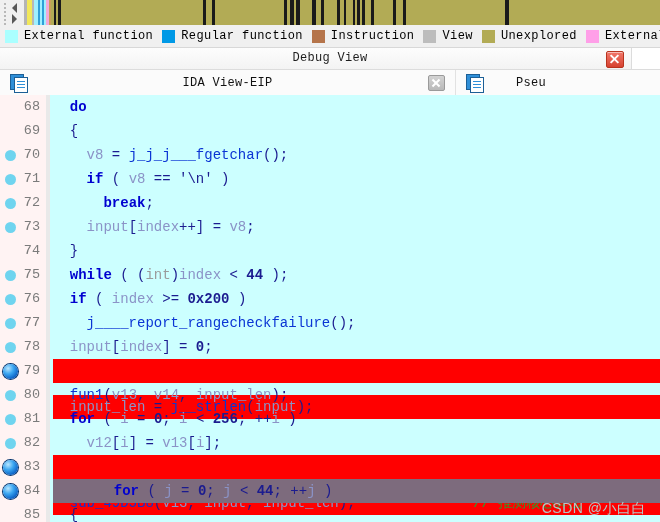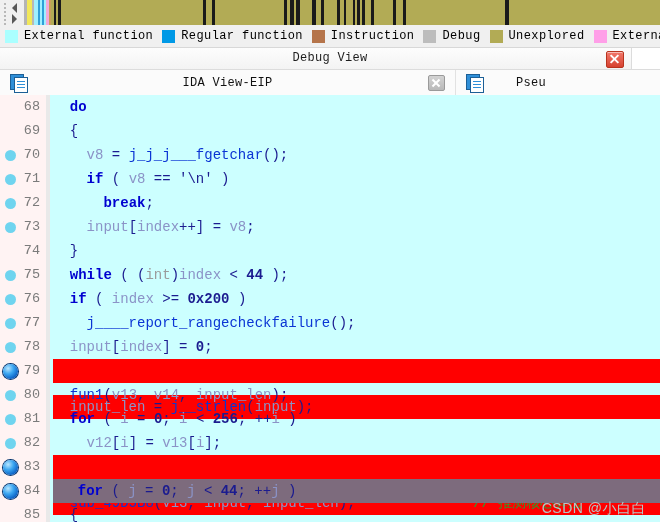--- a/index.html
+++ b/index.html
@@ -85,21 +85,21 @@
 
   
   .code-pane{
     position:relative;width:660px;height:429px;
     background:#ccffff;overflow:hidden;
   }
   .gutter{position:absolute;left:0;top:0;width:46px;height:100%;background:#fff3f3;}
   .gutter-edge{position:absolute;left:46px;top:0;width:4px;height:100%;background:#e9e9e9;}
   .code-lines{position:absolute;left:0;top:0;right:0;top:0;}
 
-  .line{position:relative;height:24px;line-height:24px;white-space:pre;}
+  .line{position:relative;height:24px;line-height:24px;white-space:pre;padding-left:36px;}
   .ln{
     position:absolute;left:0;top:0;width:40px;text-align:right;
     font-family:"Liberation Mono","DejaVu Sans Mono",monospace;
     font-size:13.5px;color:#7b7b7b;
   }
   .bp{
     position:absolute;left:5px;top:7px;width:11px;height:11px;border-radius:50%;
     background:#6fd4ef;
   }
   .bp.active{
@@ -213,21 +213,21 @@
     <div class="legend-item">
       <span class="legend-swatch" style="background: rgb(0, 153, 230);"></span>
       <span class="legend-label">Regular function</span>
     </div>
     <div class="legend-item">
       <span class="legend-swatch" style="background: rgb(181, 116, 74);"></span>
       <span class="legend-label">Instruction</span>
     </div>
     <div class="legend-item">
       <span class="legend-swatch" style="background: rgb(189, 189, 189);"></span>
-      <span class="legend-label">Debug</span>
+      <span class="legend-label">View</span>
     </div>
     <div class="legend-item">
       <span class="legend-swatch" style="background: rgb(178, 171, 85);"></span>
       <span class="legend-label">Unexplored</span>
     </div>
     <div class="legend-item">
       <span class="legend-swatch" style="background: rgb(255, 159, 232);"></span>
       <span class="legend-label">External symbol</span>
     </div>
   </div>

